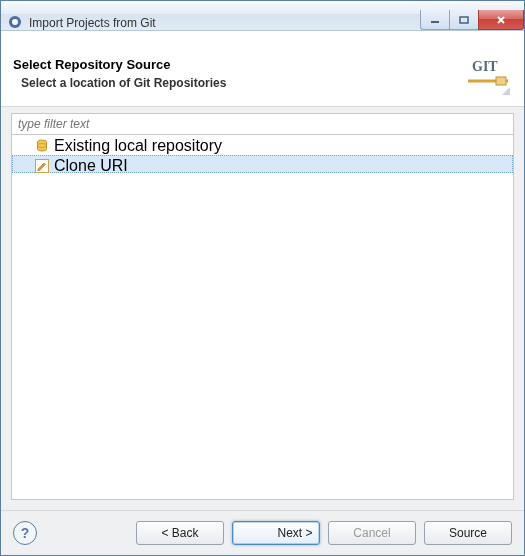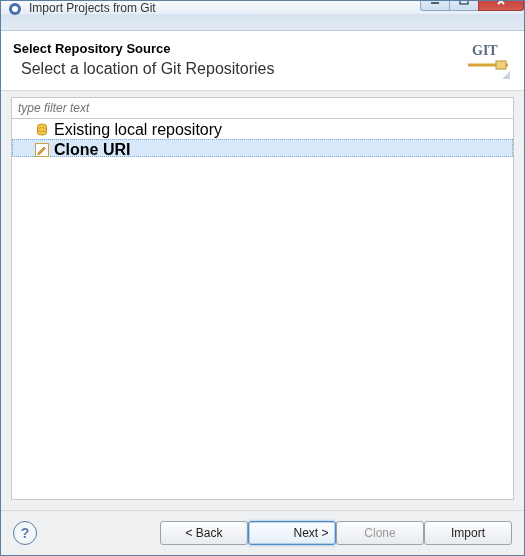--- a/index.html
+++ b/index.html
@@ -13,21 +13,21 @@
     overflow: hidden;
     border: 1px solid #5a7fa0;
     display: flex;
     flex-direction: column;
   }
   
   .titlebar {
     height: 30px;
     background: linear-gradient(to bottom, #f8fafd 0%, #e6edf6 45%, #d8e3f0 46%, #e2ebf5 100%);
     display: flex;
-    align-items: flex-start;
+    align-items: flex-end;
     padding: 0 0 0 6px;
     border-bottom: 1px solid #b8c8db;
     position: relative;
   }
   .titlebar .app-icon {
     width: 16px; height: 16px; margin-right: 6px;
     display:flex; align-items:center; justify-content:center;
   }
   .titlebar .title {
     color: #333;
@@ -56,35 +56,36 @@
     border-color: #a63c34;
     border-bottom-right-radius: 3px;
   }
   .win-btn svg { width: 12px; height: 10px; }
   .win-btn.close svg { stroke:#fff; }
   .win-btn.min svg, .win-btn.max svg { stroke:#4a607a; }
 
   
   .header {
     background: #fff;
-    padding: 10px 12px 8px 12px;
+    padding: 26px 12px 8px 12px;
     display: flex;
     border-bottom: 1px solid #d9d9d9;
   }
   .header-texts { flex:1; }
   .header h1 {
     margin: 0 0 4px 0;
     font-size: 13px;
     font-weight: bold;
     color: #000;
   }
   .header p {
     margin: 0 0 0 8px;
-    font-size: 16px;
+    font-size: 12px;
     color: #333;
+    font-weight: bold;
   }
   .header .git-logo {
     width: 46px; 
   }
 
   
   .content {
     flex: 1;
     padding: 6px 10px 10px 10px;
     display: flex;
@@ -127,21 +128,21 @@
     cursor: default;
   }
   .tree-item .ticon {
     width: 16px; height: 16px; margin-right: 4px;
     display:flex; align-items:center; justify-content:center;
   }
   .tree-item.selected {
     background: #d6e8f9;
     border: 1px dotted #7aa7d6;
     padding-left: 21px;
-    padding-top:4px; padding-bottom:0;font-weight:bold;
+    padding-top:4px; padding-bottom:0;
   }
 
   
   .footer {
     border-top: 1px solid #d9d9d9;
     padding: 10px 12px;
     display: flex;
     align-items: center;
     background: #eef0f2;
   }
@@ -152,20 +153,21 @@
     color:#5a7ca0;
     display:flex; align-items:center; justify-content:center;
     font-weight:bold;
     font-size:14px;
     background:#f4f7fa;
   }
   .spacer { flex:1; }
   .btn {
     min-width: 88px;
     height: 24px;
+    margin-left: 8px;
     border: 1px solid #9aa3ad;
     border-radius: 3px;
     background: linear-gradient(to bottom, #fdfdfe, #e7ebef);
     font-size: 12px;
     font-family: inherit;
     color: #222;
     cursor: pointer;
   }
   .btn:disabled {
     color: #9a9a9a;
@@ -249,15 +251,15 @@
       </div>
     </div>
   </div>
 </div>
 
 <div class="footer">
   <div class="help-btn">?</div>
   <div class="spacer"></div>
   <button class="btn">&lt; Back</button>
   <button class="btn default">Next &gt;</button>
-  <button class="btn" disabled="">Clone</button>
-  <button class="btn">Import</button>
+  <button class="btn" disabled="">Cancel</button>
+  <button class="btn">Source</button>
 </div>
 
 </body></html>

